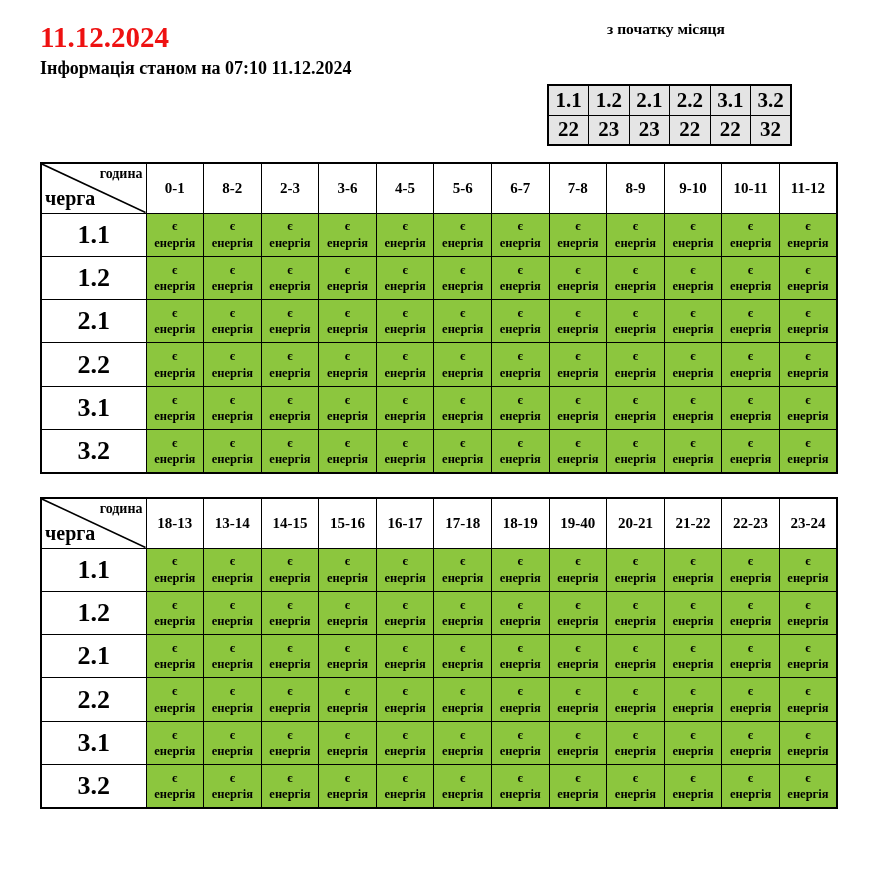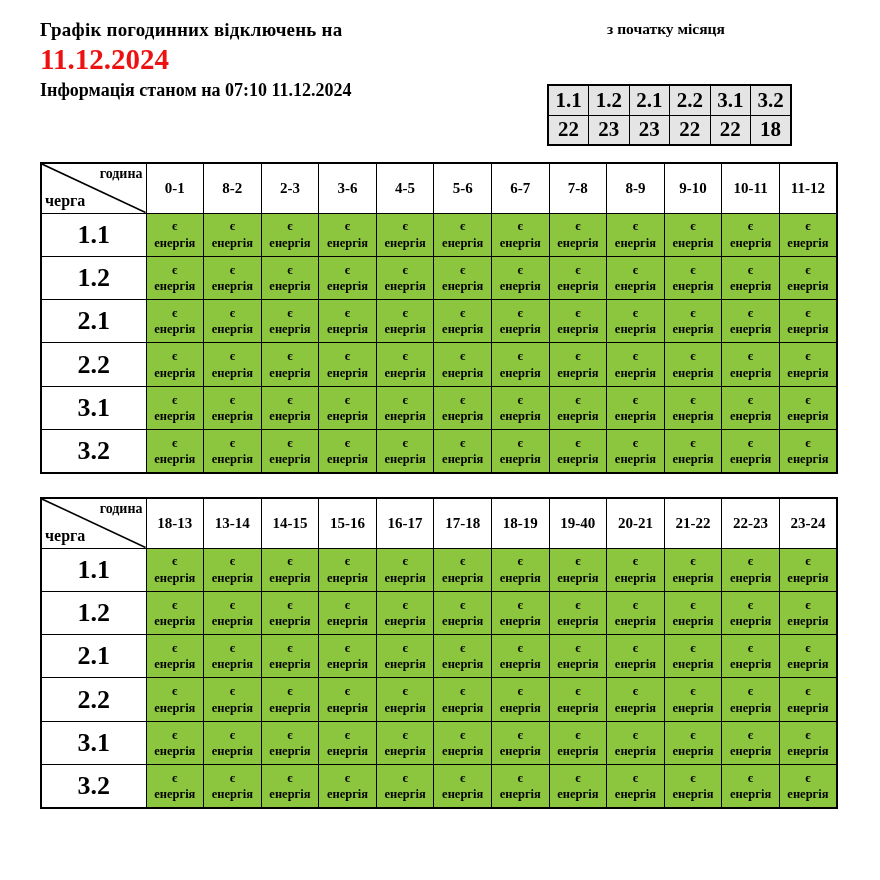--- a/index.html
+++ b/index.html
@@ -29,34 +29,33 @@
   table.sched { position:absolute; left:40px; width:798px; border-collapse:collapse;
                 border:2px solid #000; table-layout:fixed; }
   table.sched td { border:1px solid #000; text-align:center; vertical-align:middle; }
   table.sched tr.head-row { height:50px; }
   table.sched tr.data-row { height:43.3px; }
   col.label-col { width:105px; }
 
   td.corner { position:relative; background:#fff; }
   td.corner svg { position:absolute; left:0; top:0; width:100%; height:100%; }
   .corner-hour  { position:absolute; top:2px; right:3px; font-size:14px; font-weight:bold; }
-  .corner-queue { position:absolute; bottom:3px; left:3px; font-size:16px; font-weight:bold; }
+  .corner-queue { position:absolute; bottom:3px; left:3px; font-size:20px; font-weight:bold; }
 
   td.hour-head { background:#fff; font-size:15px; font-weight:bold; }
   td.queue-label { background:#fff; font-size:26px; font-weight:bold; }
   td.slot { font-size:12.5px; font-weight:bold; line-height:1.3; padding:1px 0; }
   td.slot div { white-space:nowrap; overflow:hidden; }
 </style>
 </head>
 <body>
 
 <div class="page">
 
   <div class="main-header">
-    <div class="main-title">Графік погодинних відключень на</div>
     <div class="main-date" id="main-date" style="color: rgb(238, 17, 17);">11.12.2024</div>
     <div class="main-info">Інформація станом на 07:10 11.12.2024</div>
   </div>
 
   <div class="summary-title">
     <div>з початку місяця</div>
   </div>
 
   <table class="summary">
     <tbody>
@@ -67,21 +66,21 @@
           <td class="sq" style="background: rgb(228, 228, 228);">2.2</td>
           <td class="sq" style="background: rgb(228, 228, 228);">3.1</td>
           <td class="sq" style="background: rgb(228, 228, 228);">3.2</td>
         </tr>
       <tr id="summary-hours">
           <td class="sh">22</td>
           <td class="sh">23</td>
           <td class="sh">23</td>
           <td class="sh">22</td>
           <td class="sh">22</td>
-          <td class="sh">18</td>
+          <td class="sh">32</td>
         </tr>
     </tbody>
   </table>
 
   <div id="schedule-tables">
       <table class="sched" style="top: 162px;">
         <colgroup>
           <col class="label-col">
           <col>
           <col>

